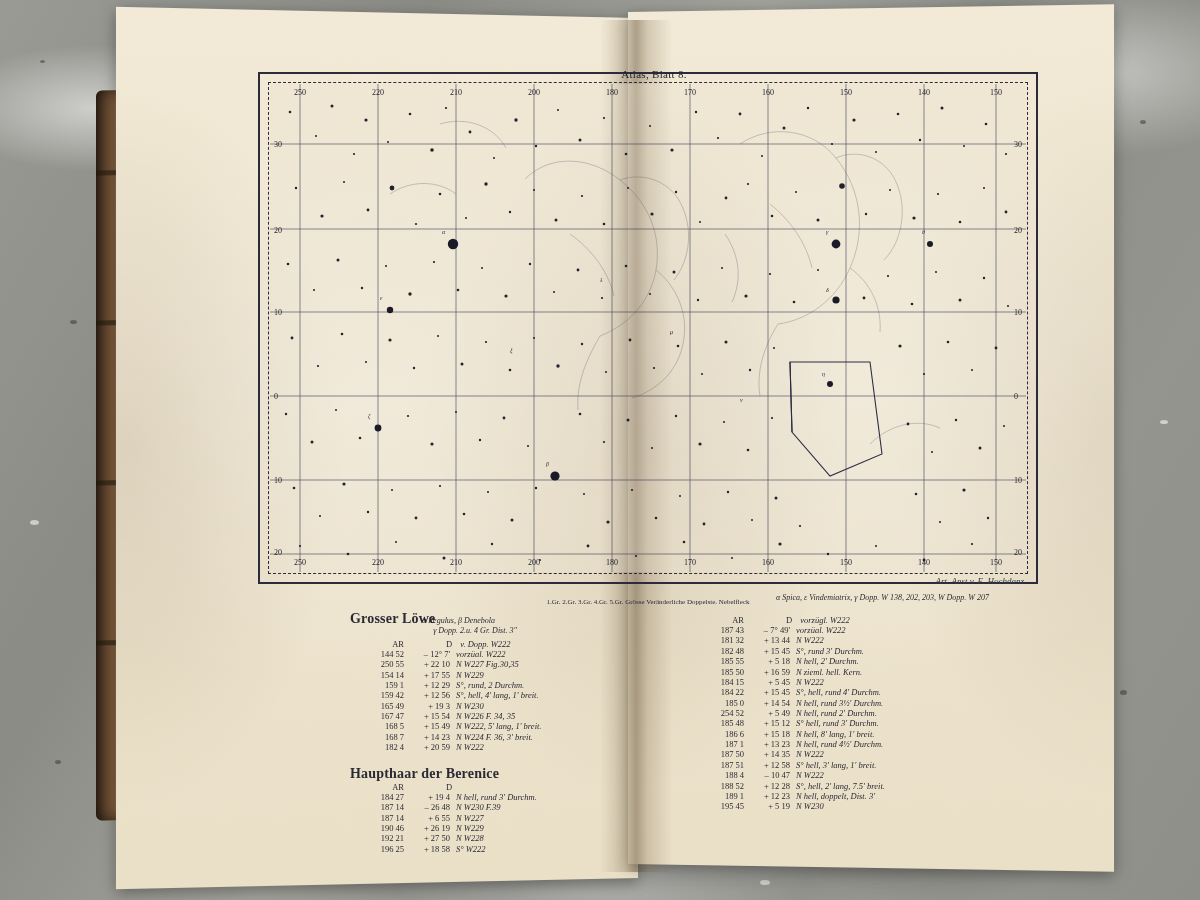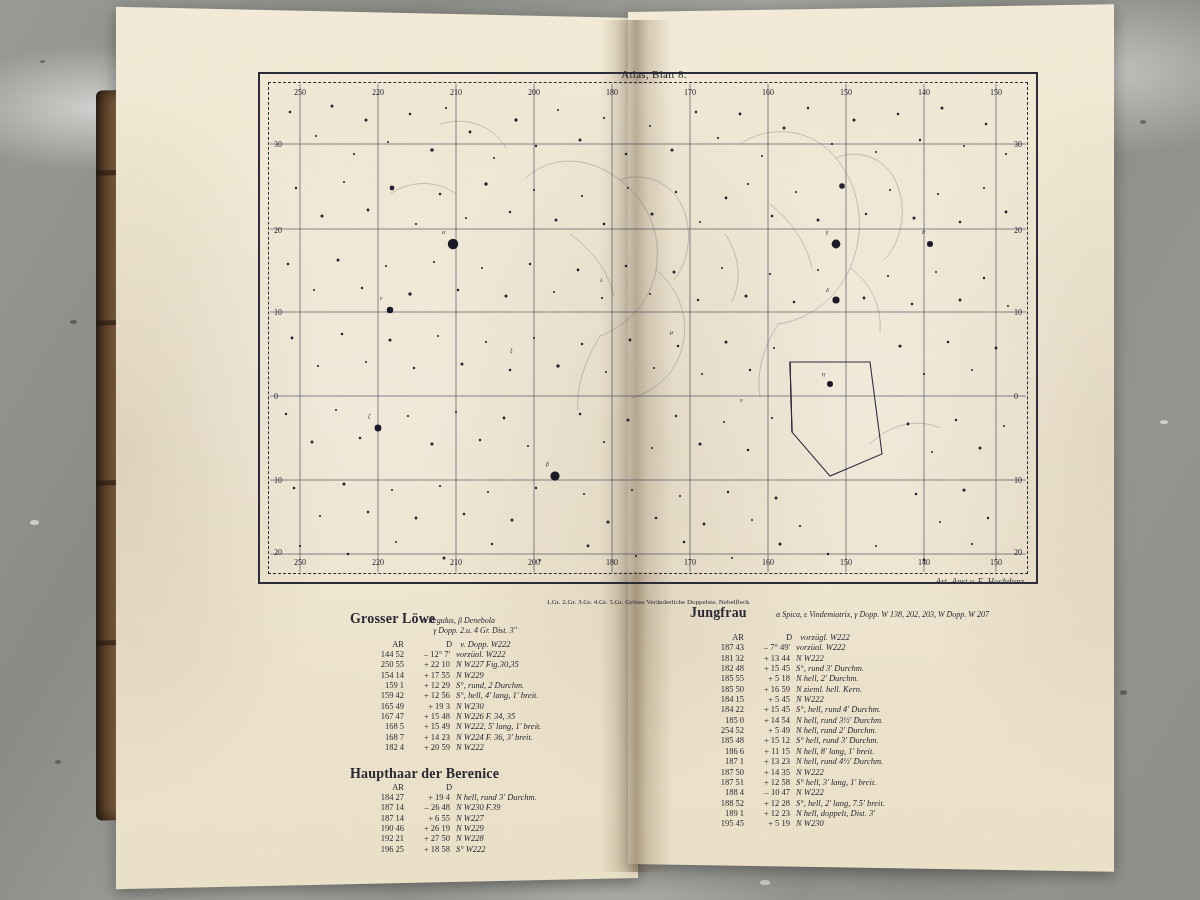--- a/index.html
+++ b/index.html
@@ -487,21 +487,21 @@
         <span class="nt">v. Dopp. W222</span>
       </div>
 
       <div id="leo-rows">
           <div class="rowline"><span class="ar">144 52</span><span class="dv">– 12° 7'</span><span class="nt">vorzüal. W222</span></div>
           <div class="rowline"><span class="ar">250 55</span><span class="dv">+ 22 10</span><span class="nt">N   W227 Fig.30,35</span></div>
           <div class="rowline"><span class="ar">154 14</span><span class="dv">+ 17 55</span><span class="nt">N   W229</span></div>
           <div class="rowline"><span class="ar">159  1</span><span class="dv">+ 12 29</span><span class="nt">S°,  rund, 2 Durchm.</span></div>
           <div class="rowline"><span class="ar">159 42</span><span class="dv">+ 12 56</span><span class="nt">S°, hell, 4' lang, 1' breit.</span></div>
           <div class="rowline"><span class="ar">165 49</span><span class="dv">+ 19   3</span><span class="nt">N   W230</span></div>
-          <div class="rowline"><span class="ar">167 47</span><span class="dv">+ 15 48</span><span class="nt">N   W226 F. 34, 35</span></div>
+          <div class="rowline"><span class="ar">167 47</span><span class="dv">+ 15 54</span><span class="nt">N   W226 F. 34, 35</span></div>
           <div class="rowline"><span class="ar">168   5</span><span class="dv">+ 15 49</span><span class="nt">N   W222, 5' lang, 1' breit.</span></div>
           <div class="rowline"><span class="ar">168   7</span><span class="dv">+ 14 23</span><span class="nt">N   W224 F. 36, 3' breit.</span></div>
           <div class="rowline"><span class="ar">182   4</span><span class="dv">+ 20 59</span><span class="nt">N   W222</span></div>
         </div>
     </div>
 
     <div style="height:12px"></div>
 
     <div>
       <div class="cat-head">Haupthaar der Berenice</div>
@@ -515,39 +515,38 @@
           <div class="rowline"><span class="ar">187 14</span><span class="dv">+ 6 55</span><span class="nt">N   W227</span></div>
           <div class="rowline"><span class="ar">190 46</span><span class="dv">+ 26 19</span><span class="nt">N   W229</span></div>
           <div class="rowline"><span class="ar">192 21</span><span class="dv">+ 27 50</span><span class="nt">N   W228</span></div>
           <div class="rowline"><span class="ar">196 25</span><span class="dv">+ 18 58</span><span class="nt">S°  W222</span></div>
         </div>
     </div>
   </div>
 
   <div class="catalog colR">
     <div>
-      <div class="cat-head">Jungfrau</div>
       <div class="cat-sub" style="margin-left:86px;margin-top:-11px;">α Spica,   ε Vindemiatrix,   γ Dopp. W 138, 202, 203, W Dopp. W 207</div>
       <div class="rowline" style="margin-top:12px;">
         <span class="ar">AR</span>
         <span class="dv">D</span>
         <span class="nt">vorzügl. W222</span>
       </div>
       <div id="virgo-rows">
           <div class="rowline"><span class="ar">187 43</span><span class="dv">– 7° 49'</span><span class="nt">vorzüal. W222</span></div>
           <div class="rowline"><span class="ar">181 32</span><span class="dv">+ 13 44</span><span class="nt">N   W222</span></div>
           <div class="rowline"><span class="ar">182 48</span><span class="dv">+ 15 45</span><span class="nt">S°,  rund 3' Durchm.</span></div>
           <div class="rowline"><span class="ar">185 55</span><span class="dv">+  5 18</span><span class="nt">N   hell, 2' Durchm.</span></div>
           <div class="rowline"><span class="ar">185 50</span><span class="dv">+ 16 59</span><span class="nt">N   zieml. hell. Kern.</span></div>
           <div class="rowline"><span class="ar">184 15</span><span class="dv">+  5 45</span><span class="nt">N   W222</span></div>
           <div class="rowline"><span class="ar">184 22</span><span class="dv">+ 15 45</span><span class="nt">S°, hell, rund 4' Durchm.</span></div>
           <div class="rowline"><span class="ar">185   0</span><span class="dv">+ 14 54</span><span class="nt">N   hell, rund 3½' Durchm.</span></div>
           <div class="rowline"><span class="ar">254 52</span><span class="dv">+  5 49</span><span class="nt">N   hell, rund 2' Durchm.</span></div>
           <div class="rowline"><span class="ar">185 48</span><span class="dv">+ 15 12</span><span class="nt">S°  hell, rund 3' Durchm.</span></div>
-          <div class="rowline"><span class="ar">186   6</span><span class="dv">+ 11 15</span><span class="nt">N   hell, 8' lang, 1' breit.</span></div>
+          <div class="rowline"><span class="ar">186   6</span><span class="dv">+ 15 18</span><span class="nt">N   hell, 8' lang, 1' breit.</span></div>
           <div class="rowline"><span class="ar">187   1</span><span class="dv">+ 13 23</span><span class="nt">N   hell, rund 4½' Durchm.</span></div>
           <div class="rowline"><span class="ar">187 50</span><span class="dv">+ 14 35</span><span class="nt">N   W222</span></div>
           <div class="rowline"><span class="ar">187 51</span><span class="dv">+ 12 58</span><span class="nt">S°  hell, 3' lang, 1' breit.</span></div>
           <div class="rowline"><span class="ar">188   4</span><span class="dv">– 10 47</span><span class="nt">N   W222</span></div>
           <div class="rowline"><span class="ar">188 52</span><span class="dv">+ 12 28</span><span class="nt">S°, hell, 2' lang, 7.5' breit.</span></div>
           <div class="rowline"><span class="ar">189   1</span><span class="dv">+ 12 23</span><span class="nt">N   hell, doppelt, Dist. 3'</span></div>
           <div class="rowline"><span class="ar">195 45</span><span class="dv">+  5 19</span><span class="nt">N   W230</span></div>
         </div>
     </div>
   </div>

